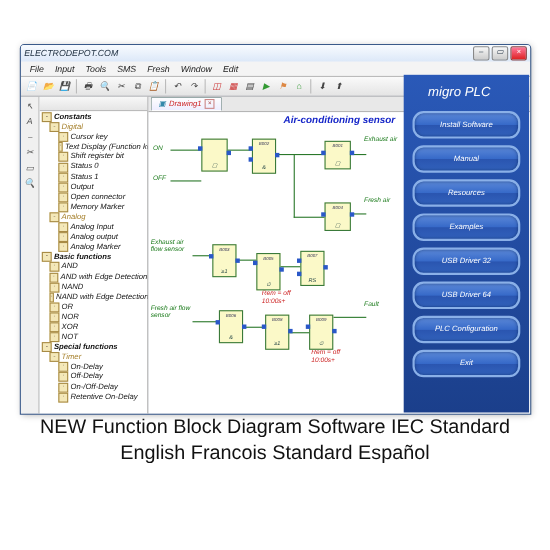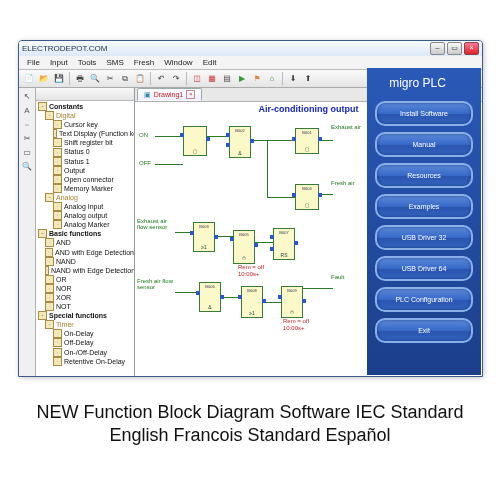--- a/index.html
+++ b/index.html
@@ -1,18 +1,18 @@
 <!DOCTYPE html>
 <html><head>
 <meta charset="utf-8">
 <style>
   body { margin:0; font-family: Tahoma, Arial, sans-serif; font-size:10px; background:#fff; }
   .outer { width:500px; height:500px; position:relative; overflow:hidden;}
   .prodimg { position:absolute; left:18px; top:40px; width:463px; height:335px; box-shadow:2px 2px 6px rgba(0,0,0,0.3);}
-  .winframe { width:100%; height:100%; border:1px solid #3a5a8a; border-radius:4px 4px 0 0; overflow:hidden; background:linear-gradient(to bottom,#e8eef8,#cfd9ea);}
+  .winframe { width:100%; height:100%; border:1px solid #3a5a8a; border-radius:4px 4px 0 0; overflow:hidden; background:linear-gradient(to bottom,#e8eef8,#cfd9ea);font-style:italic;}
   .titlebar{ height:15px; background:linear-gradient(to bottom,#f8fbff,#dce8f8); display:flex; align-items:center; justify-content:space-between; padding:0 3px; font-size:8px; color:#234;}
   .wctrl{display:flex; gap:2px;}
   .wbtn{width:13px;height:11px;background:linear-gradient(to bottom,#f7f7f7,#ccc);border:1px solid #888;border-radius:2px;font-size:7px;line-height:9px;text-align:center;}
   .wbtn.close{background:linear-gradient(to bottom,#f79,#d22);color:#fff;border-color:#844;}
   .menubar{height:13px;background:#f4f4f4;border-bottom:1px solid #bbb;display:flex;align-items:center;padding:0 3px;font-size:8px;color:#222;font-family:'Segoe UI',Tahoma,sans-serif}
   .mitem{padding:0 5px;}
   .toolbar{height:17px;background:linear-gradient(to bottom,#fafafa,#e4e4e4);border-bottom:1px solid #aaa;display:flex;align-items:center;padding:0 3px;gap:1px}
   .tb{width:14px;height:14px;display:flex;align-items:center;justify-content:center;font-size:8px;color:#444}
   .tb.sep{width:1px;height:13px;background:#bbb;margin:0 2px;padding:0}
   .body{display:flex;height:calc(100% - 45px);}
@@ -35,21 +35,21 @@
   .blk{position:absolute;border:1px solid #3a7a3a;background:#fbf9c8;font-size:5px;color:#244;display:flex;flex-direction:column;align-items:center;justify-content:space-between;padding:1px;}
   .blkhdr{font-size:4px;color:#335; width:100%; text-align:center}
   .pin{width:4px;height:4px;background:#2a58c8;position:absolute}
   .lbl{position:absolute;font-size:6px;color:#1a7a1a}
   .lbl.red{color:#c22}
   .wire{position:absolute;background:#2a782a;height:1px}
   .wireV{width:1px;background:#2a782a;position:absolute}
   .sidepanel{position:absolute;right:0;top:28px;bottom:0;width:106px;background:linear-gradient(to bottom,#2a59b8,#1b3f8b);color:#fff;display:flex;flex-direction:column;align-items:center;padding:5px 4px;z-index:10}
   .sptitle{font-size:12px;margin:3px 13px 8px 0;font-weight:normal;color:#fff}
   .sbtn{width:94px;height:21px;margin:3px 0;background:linear-gradient(to bottom,#5b88d8 0%,#3669c8 50%,#2a55b0 52%,#3262bc 100%);border:2px solid #8ab0e8;border-radius:10px;font-size:7px;color:#fff;display:flex;align-items:center;justify-content:center;box-shadow:0 0 3px rgba(0,30,80,0.6) inset}
-  .caption{position:absolute;left:0;right:0;top:400px;text-align:center;font-family:Arial, sans-serif;}
+  .caption{position:absolute;left:0;right:0;top:376px;text-align:center;font-family:Arial, sans-serif;}
   .caption .l1{font-size:18px;color:#111;margin:2px}
   .caption .l2{font-size:18px;color:#111;margin:2px}
 </style>
 </head>
 <body>
 
 <div class="outer">
  <div class="prodimg">
   <div class="winframe">
     <div class="titlebar">
@@ -225,21 +225,21 @@
       </div>
       <div class="canvaswrap">
         <div class="tabbar">
           <div class="tab">
                 <span style="color:#38a">▣</span>
                 <span>Drawing1</span>
                 <span class="x">×</span>
               </div>
         </div>
         <div class="canvas">
-          <div class="ctitle">Air-conditioning output</div>
+          <div class="ctitle">Air-conditioning sensor</div>
 
           <div class="lbl" style="left:4px;top:30px">ON</div>
           <div class="lbl" style="left:4px;top:58px">OFF</div>
           <div class="lbl" style="left:196px;top:22px">Exhaust air</div>
           <div class="lbl" style="left:196px;top:78px">Fresh air</div>
           <div class="lbl" style="left:2px;top:116px;max-width:40px">Exhaust air flow sensor</div>
           <div class="lbl" style="left:2px;top:176px;max-width:40px">Fresh air flow sensor</div>
           <div class="lbl" style="left:196px;top:172px">Fault</div>
           <div class="lbl red" style="left:103px;top:162px">Rem = off</div>
           <div class="lbl red" style="left:103px;top:169px">10:00s+</div>

